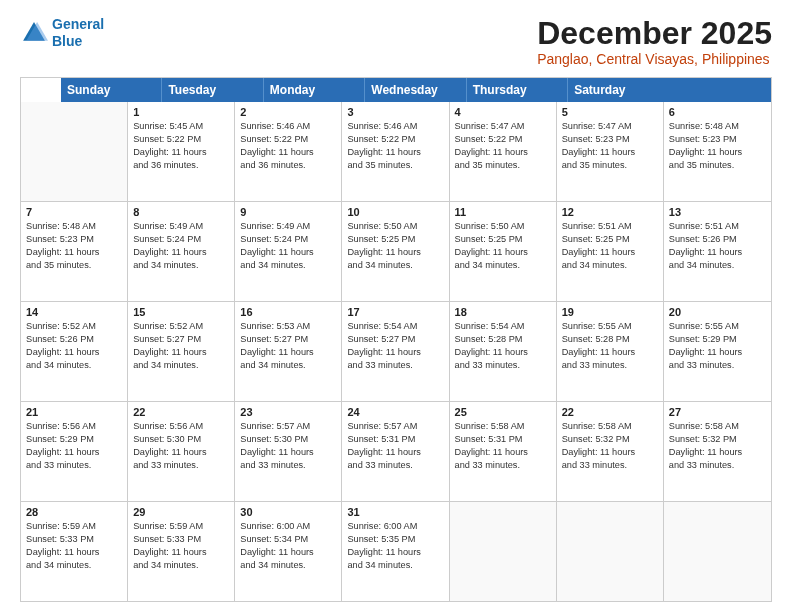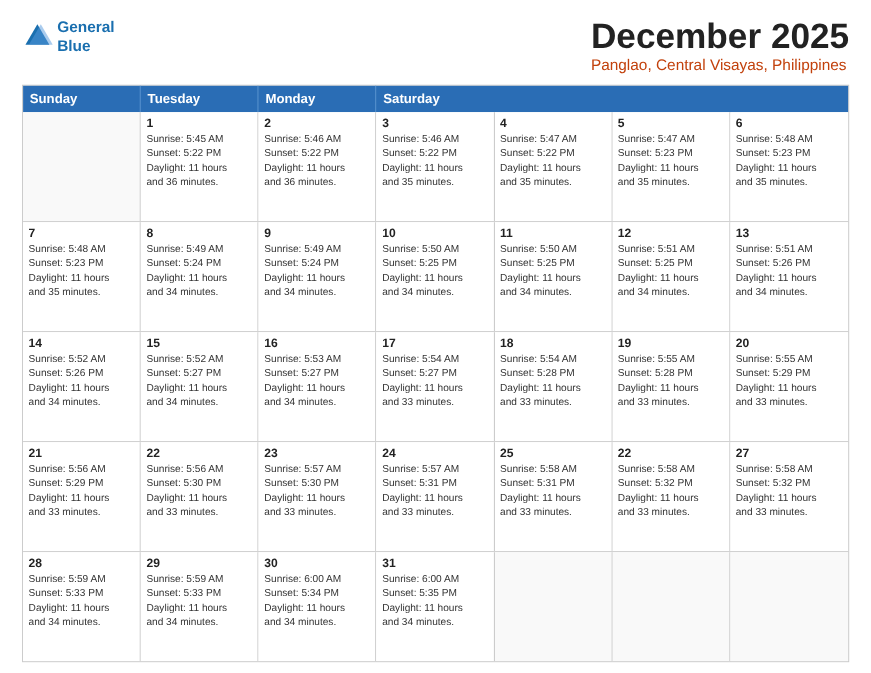--- a/index.html
+++ b/index.html
@@ -55,20 +55,21 @@
     .calendar {
       flex: 1;
       display: flex;
       flex-direction: column;
       border: 1px solid #ccc;
     }
     .cal-header-row {
       display: grid;
       grid-template-columns: repeat(7, 1fr);
       background: #2a6db5;
+      margin-left: 40px;
     }
     .cal-header-cell {
       color: #fff;
       font-size: 12px;
       font-weight: bold;
       padding: 5px 6px;
       text-align: left;
       border-right: 1px solid #5590cc;
     }
     .cal-header-cell:last-child { border-right: none; }
@@ -126,20 +127,22 @@
       <div class="month-title">December 2025</div>
       <div class="location">Panglao, Central Visayas, Philippines</div>
     </div>
   </div>
 
   <div class="calendar">
     <div class="cal-header-row">
         <div class="cal-header-cell">Sunday</div>
         <div class="cal-header-cell">Tuesday</div>
         <div class="cal-header-cell">Monday</div>
+        <div class="cal-header-cell">Wednesday</div>
+        <div class="cal-header-cell">Thursday</div>
         <div class="cal-header-cell">Saturday</div>
       </div>
     <div class="cal-body">
         <div class="cal-row">
           <div class="cal-cell empty"></div>
           <div class="cal-cell">
             <div class="day-num">1</div>
             <div class="cell-line">Sunrise: 5:45 AM</div>
             <div class="cell-line">Sunset: 5:22 PM</div>
             <div class="cell-line">Daylight: 11 hours</div>

